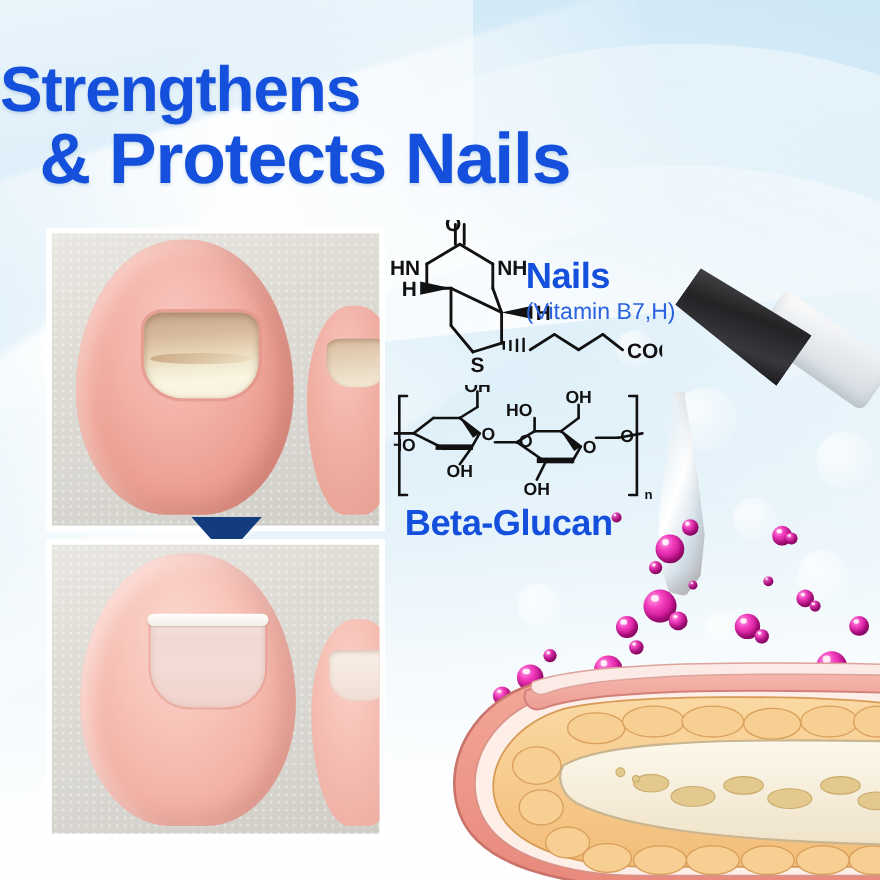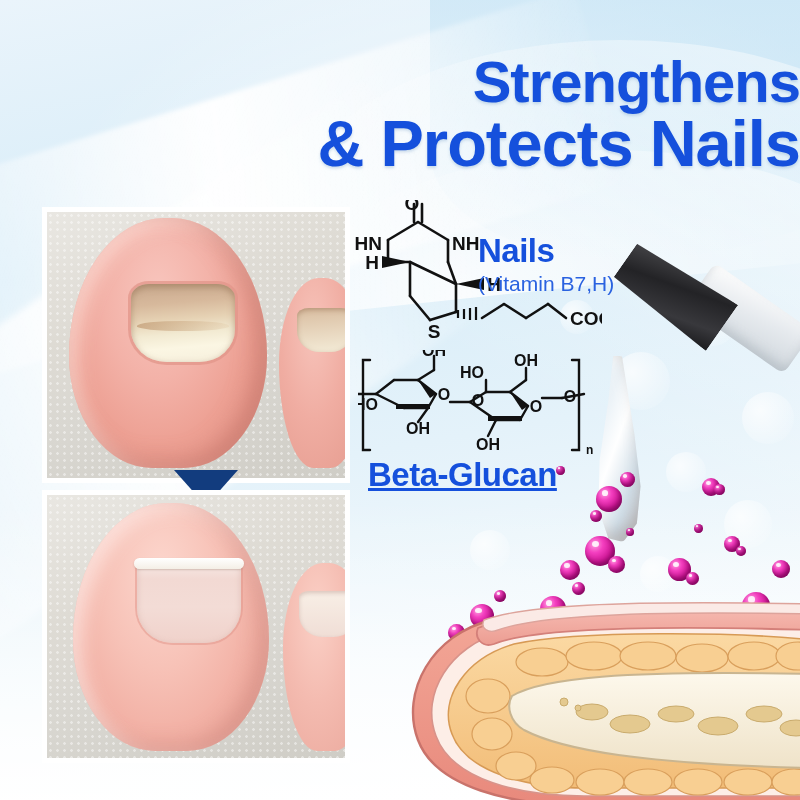--- a/index.html
+++ b/index.html
@@ -29,21 +29,21 @@
       transform:rotate(-34deg);filter:blur(3px);}
   .w6{right:-160px;top:150px;width:700px;height:420px;border-radius:50%;
       background:linear-gradient(210deg,rgba(255,255,255,.55),rgba(255,255,255,0) 60%);}
   .w7{left:0;bottom:0;width:800px;height:300px;
       background:linear-gradient(0deg,rgba(255,255,255,.95),rgba(255,255,255,0));}
   .bokeh{position:absolute;border-radius:50%;
       background:radial-gradient(circle at 35% 35%,rgba(255,255,255,.75),rgba(255,255,255,.18) 70%,rgba(255,255,255,0));}
 
   
   .headline{
-    position:absolute;left:0;top:52px;width:800px;text-align:right;
+    position:absolute;left:0;top:52px;width:800px;text-align:left;
     font-weight:bold;font-size:58px;line-height:1.02;letter-spacing:-1px;
     color:#1550dc;
     text-shadow:0 2px 3px rgba(120,160,200,.35);
   }
   .headline .l2{display:block;font-size:65px;margin-left:36px;}
 
   
   .photo-frame{position:absolute;background:#ffffff;box-shadow:0 0 0 5px #fff;overflow:hidden;}
   #photo-before{left:47px;top:212px;width:298px;height:266px;}
   #photo-after{left:47px;top:495px;width:298px;height:263px;}
@@ -88,21 +88,21 @@
 
   #arrow-down{position:absolute;left:174px;top:470px;width:0;height:0;
     border-left:32px solid transparent;border-right:32px solid transparent;border-top:36px solid #123c7e;}
 
   
   #chem-biotin{position:absolute;left:352px;top:200px;width:250px;height:150px;}
   #chem-glucan{position:absolute;left:358px;top:350px;width:250px;height:110px;}
   .chem-label{position:absolute;color:#1550dc;font-weight:bold;}
   #label-biotin{left:478px;top:232px;font-size:33px;letter-spacing:-.5px;}
   #label-biotin-sub{left:478px;top:272px;font-size:21px;font-weight:normal;color:#2a62e0;}
-  #label-glucan{left:368px;top:456px;font-size:33px;letter-spacing:-.5px;text-decoration:underline;}
+  #label-glucan{left:368px;top:456px;font-size:33px;letter-spacing:-.5px;}
 
   
   #brush-handle{position:absolute;left:700px;top:258px;width:120px;height:52px;
     transform:rotate(35deg);transform-origin:0 50%;
     background:linear-gradient(170deg,#fdfdfd,#e6eaee 45%,#cfd6dc);
     border-radius:8px;box-shadow:inset 0 -6px 10px rgba(150,160,170,.35);}
   #brush-head{position:absolute;left:604px;top:300px;width:118px;height:56px;
     transform:rotate(35deg);transform-origin:100% 50%;
     background:linear-gradient(165deg,#4a4a4d,#232326 40%,#38383c 75%,#1c1c1f);
     clip-path:polygon(0% 14%,100% 0%,100% 100%,0% 86%);

